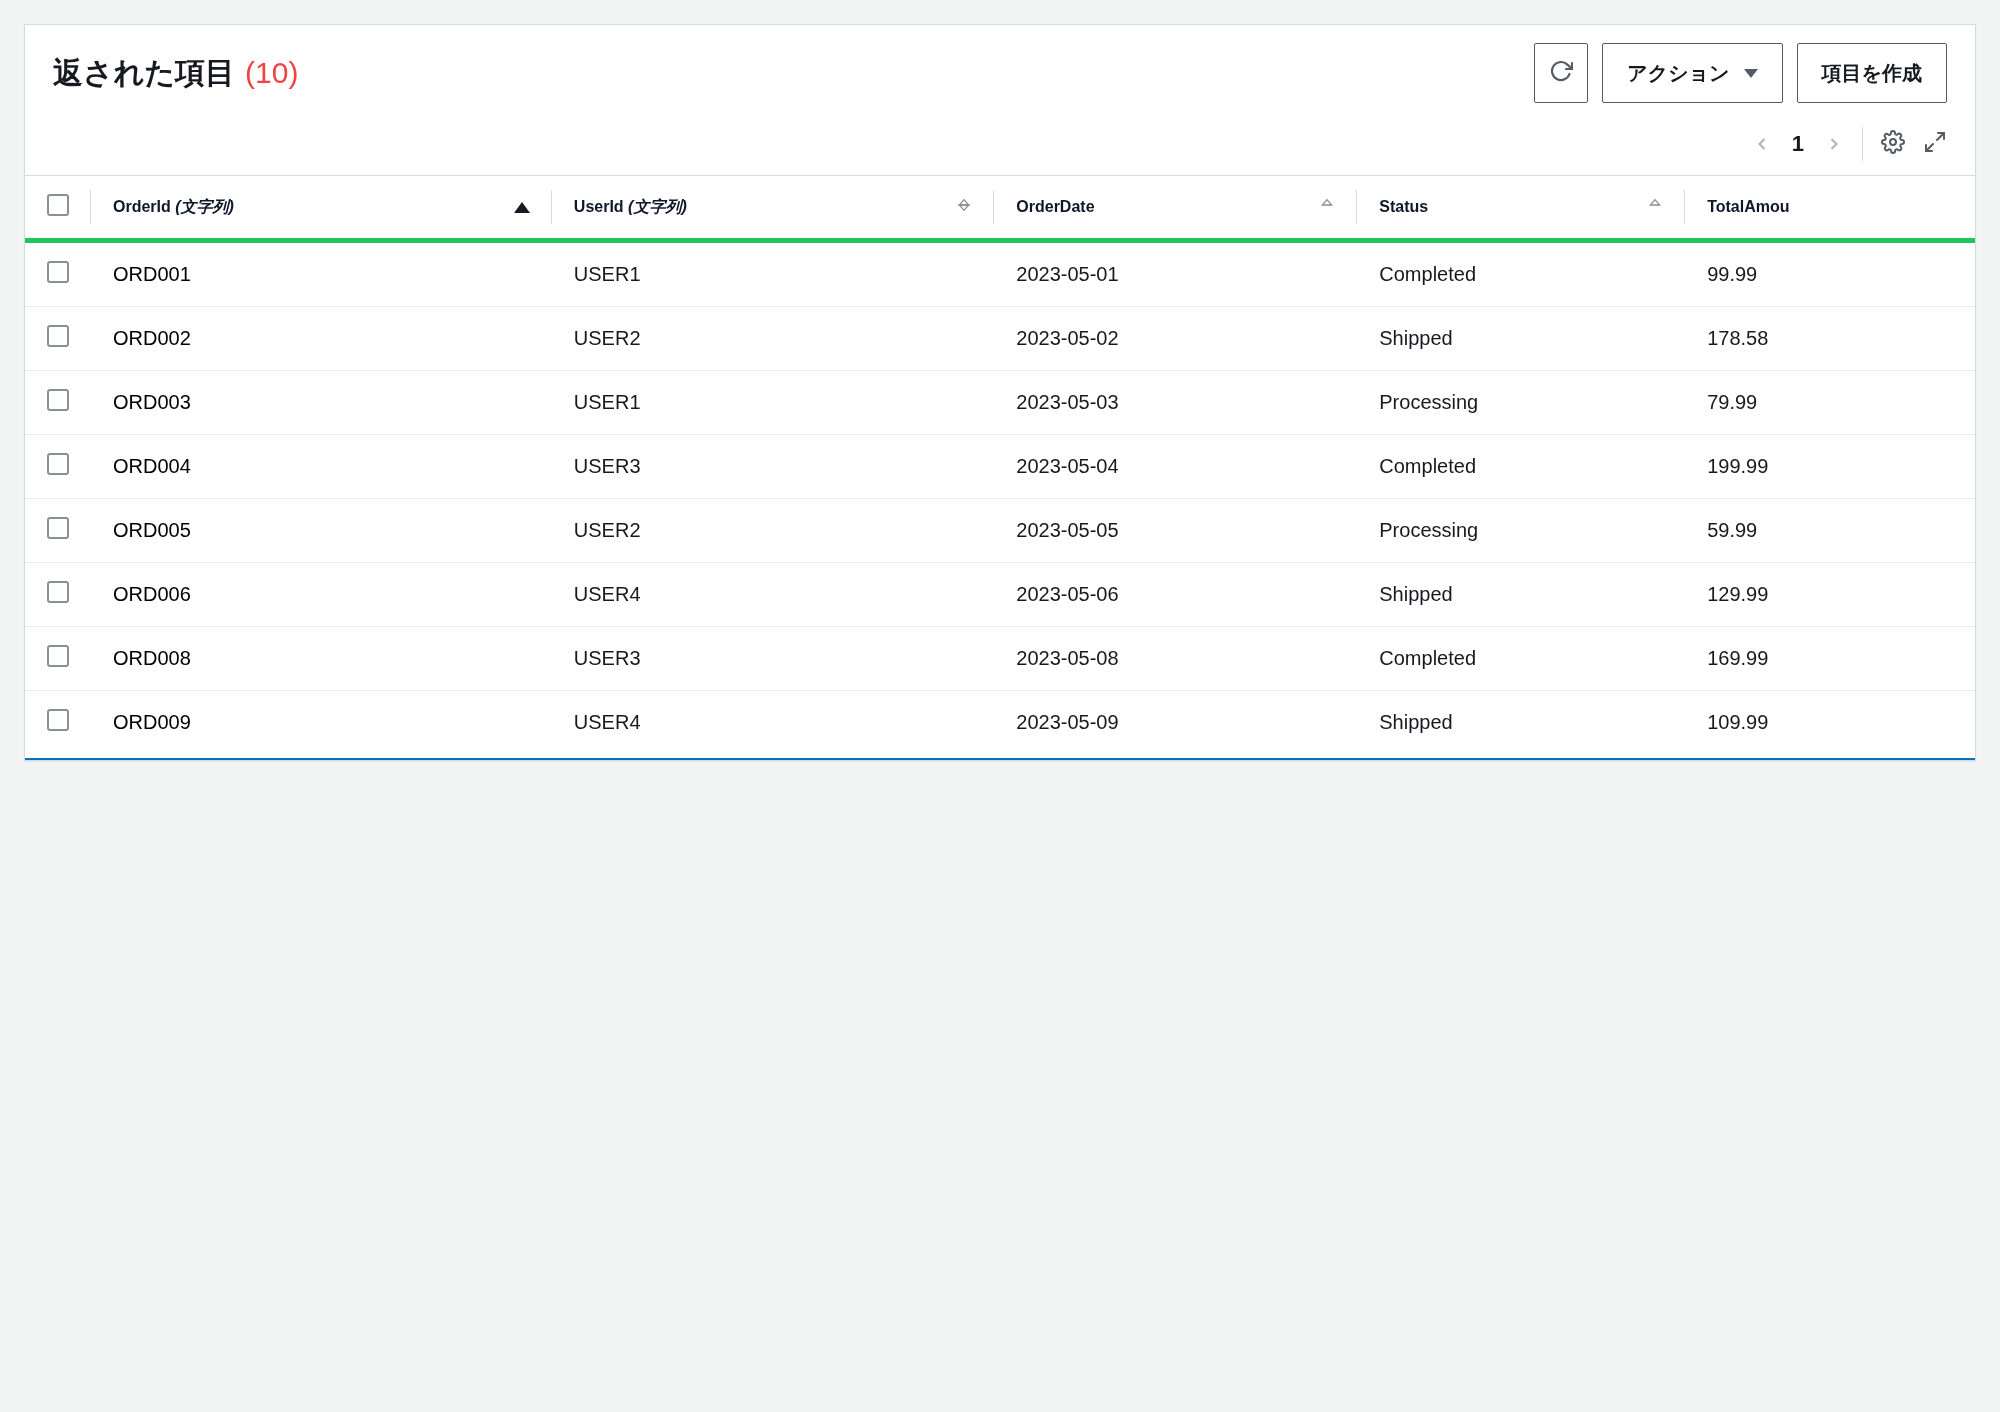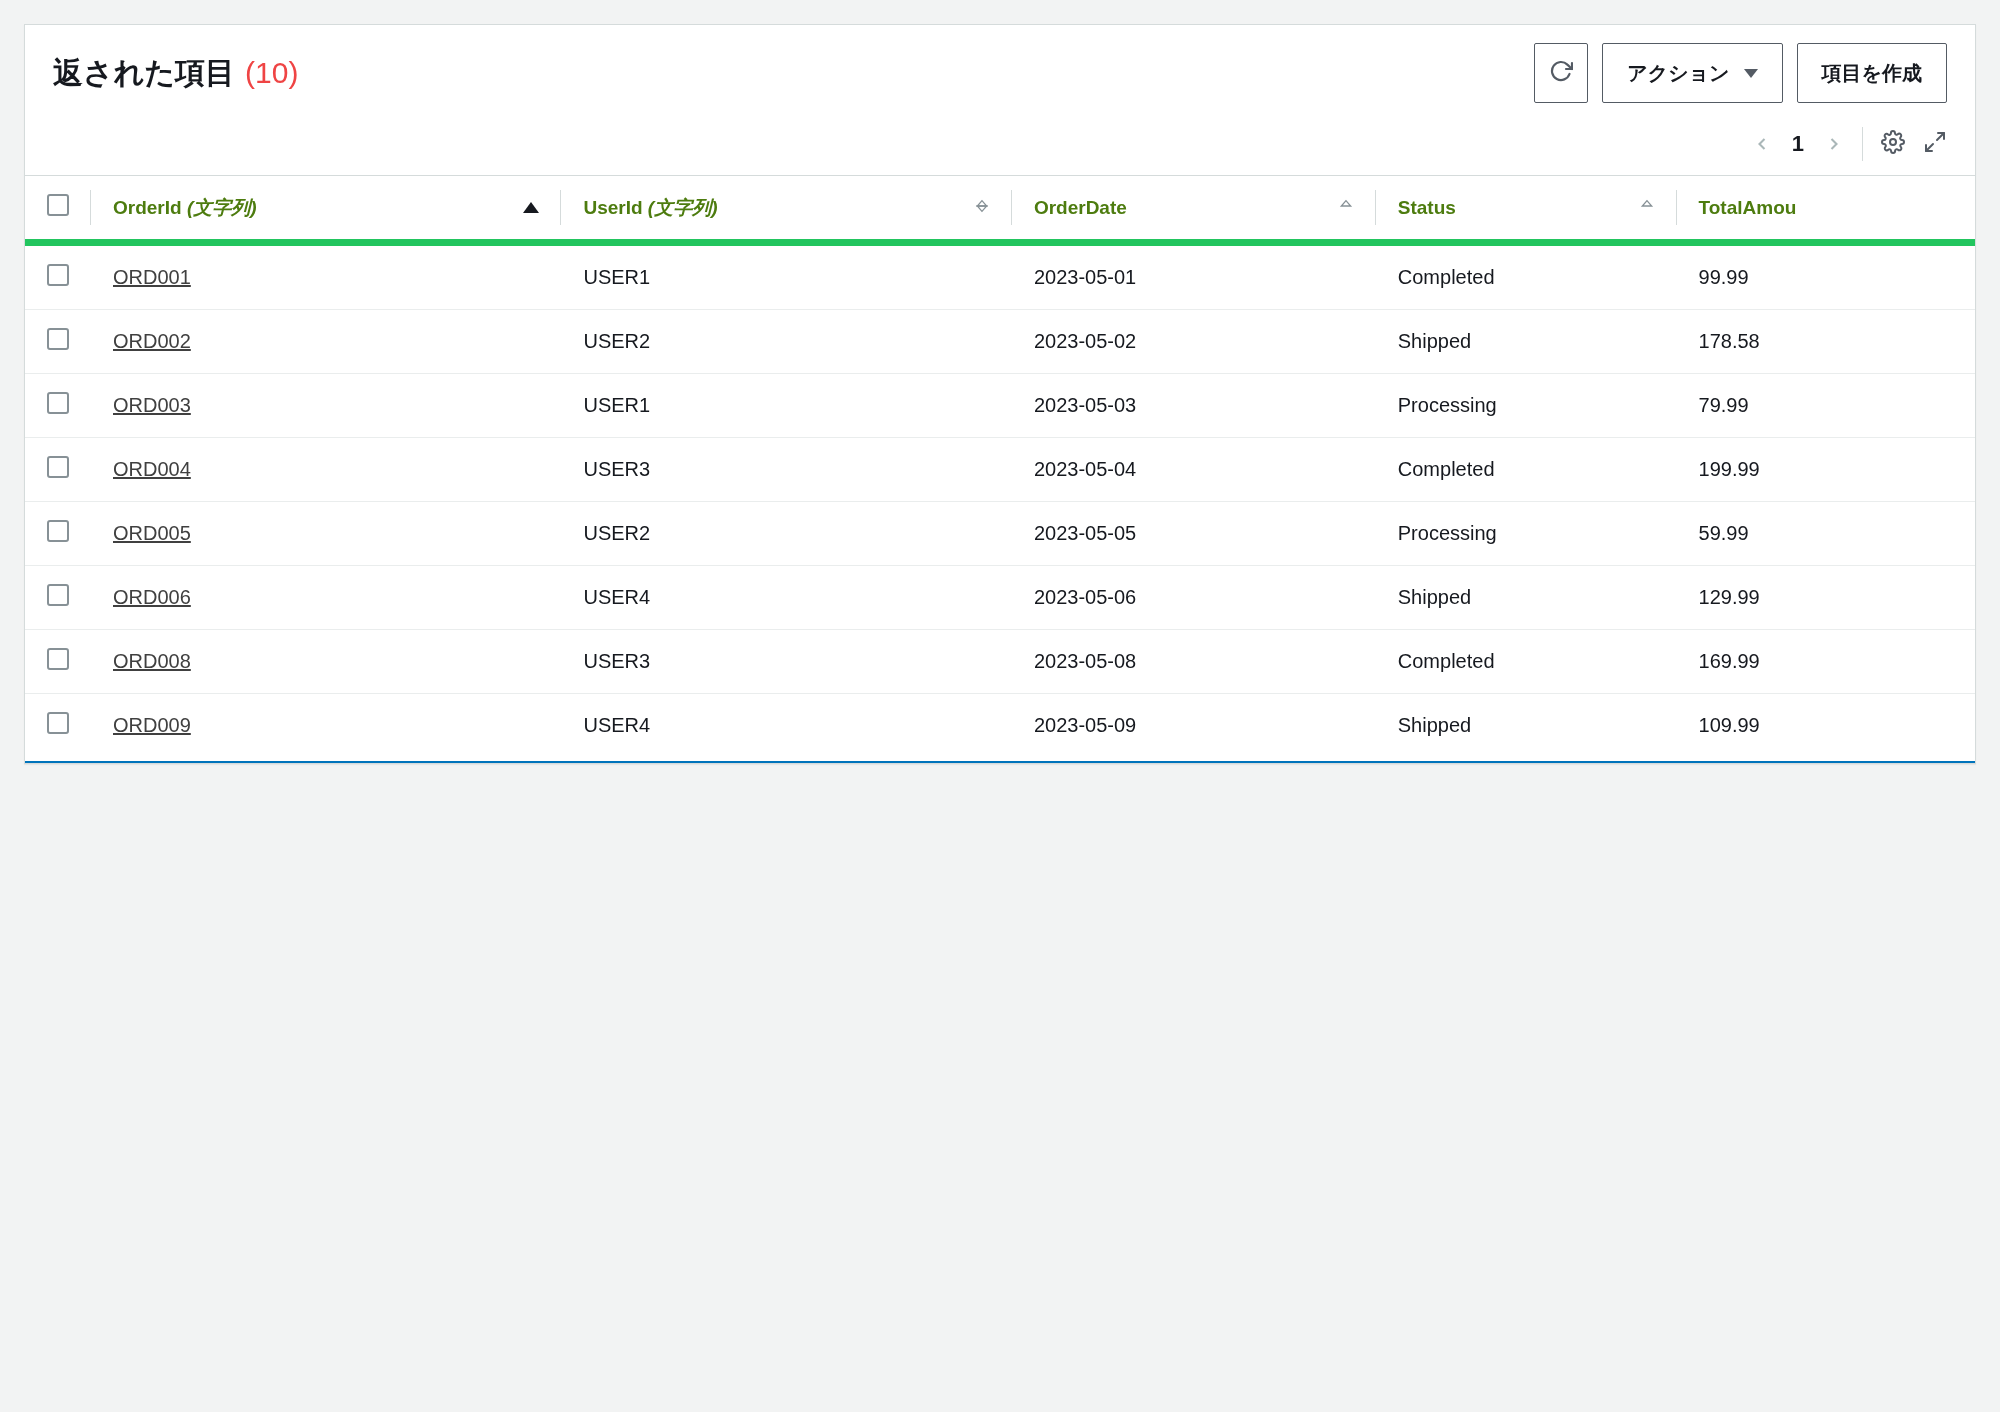--- a/index.html
+++ b/index.html
@@ -105,25 +105,25 @@
   .table-scroll::-webkit-scrollbar { height: 14px; }
   .table-scroll::-webkit-scrollbar-track { background: #eaeded; }
   .table-scroll::-webkit-scrollbar-thumb { background: #aab7b8; border-radius: 6px; }
   table {
     width: 100%;
     border-collapse: collapse;
     min-width: 1320px;
   }
   thead th {
     text-align: left;
-    font-size: 19px;
-    font-weight: 700;
-    color: #4d7c0f;
+    font-size: 16px;
+    font-weight: 700;
+    color: #0f172a;
     padding: 18px 22px;
-    border-bottom: 7px solid #22c55e;
+    border-bottom: 5px solid #22c55e;
     border-top: 1px solid #d5dbdb;
     position: relative;
     white-space: nowrap;
   }
   thead th .col-type {
     font-style: italic;
     font-weight: 700;
   }
   thead th.sel, tbody td.sel {
     width: 60px;
@@ -152,22 +152,21 @@
   .sort-none svg { stroke: #879196; }
   tbody td {
     font-size: 20px;
     padding: 18px 22px;
     border-bottom: 1px solid #eaeded;
     color: #16191f;
     white-space: nowrap;
   }
   tbody tr:last-child td { border-bottom: none; }
   .link {
-    color: #404040;
-    text-decoration: underline;
+    color: #000000;
     font-weight: 400;
     cursor: pointer;
   }
   .cb {
     width: 22px; height: 22px;
     border: 2px solid #879196;
     border-radius: 3px;
     display: inline-block;
     cursor: pointer;
     background: #fff;

